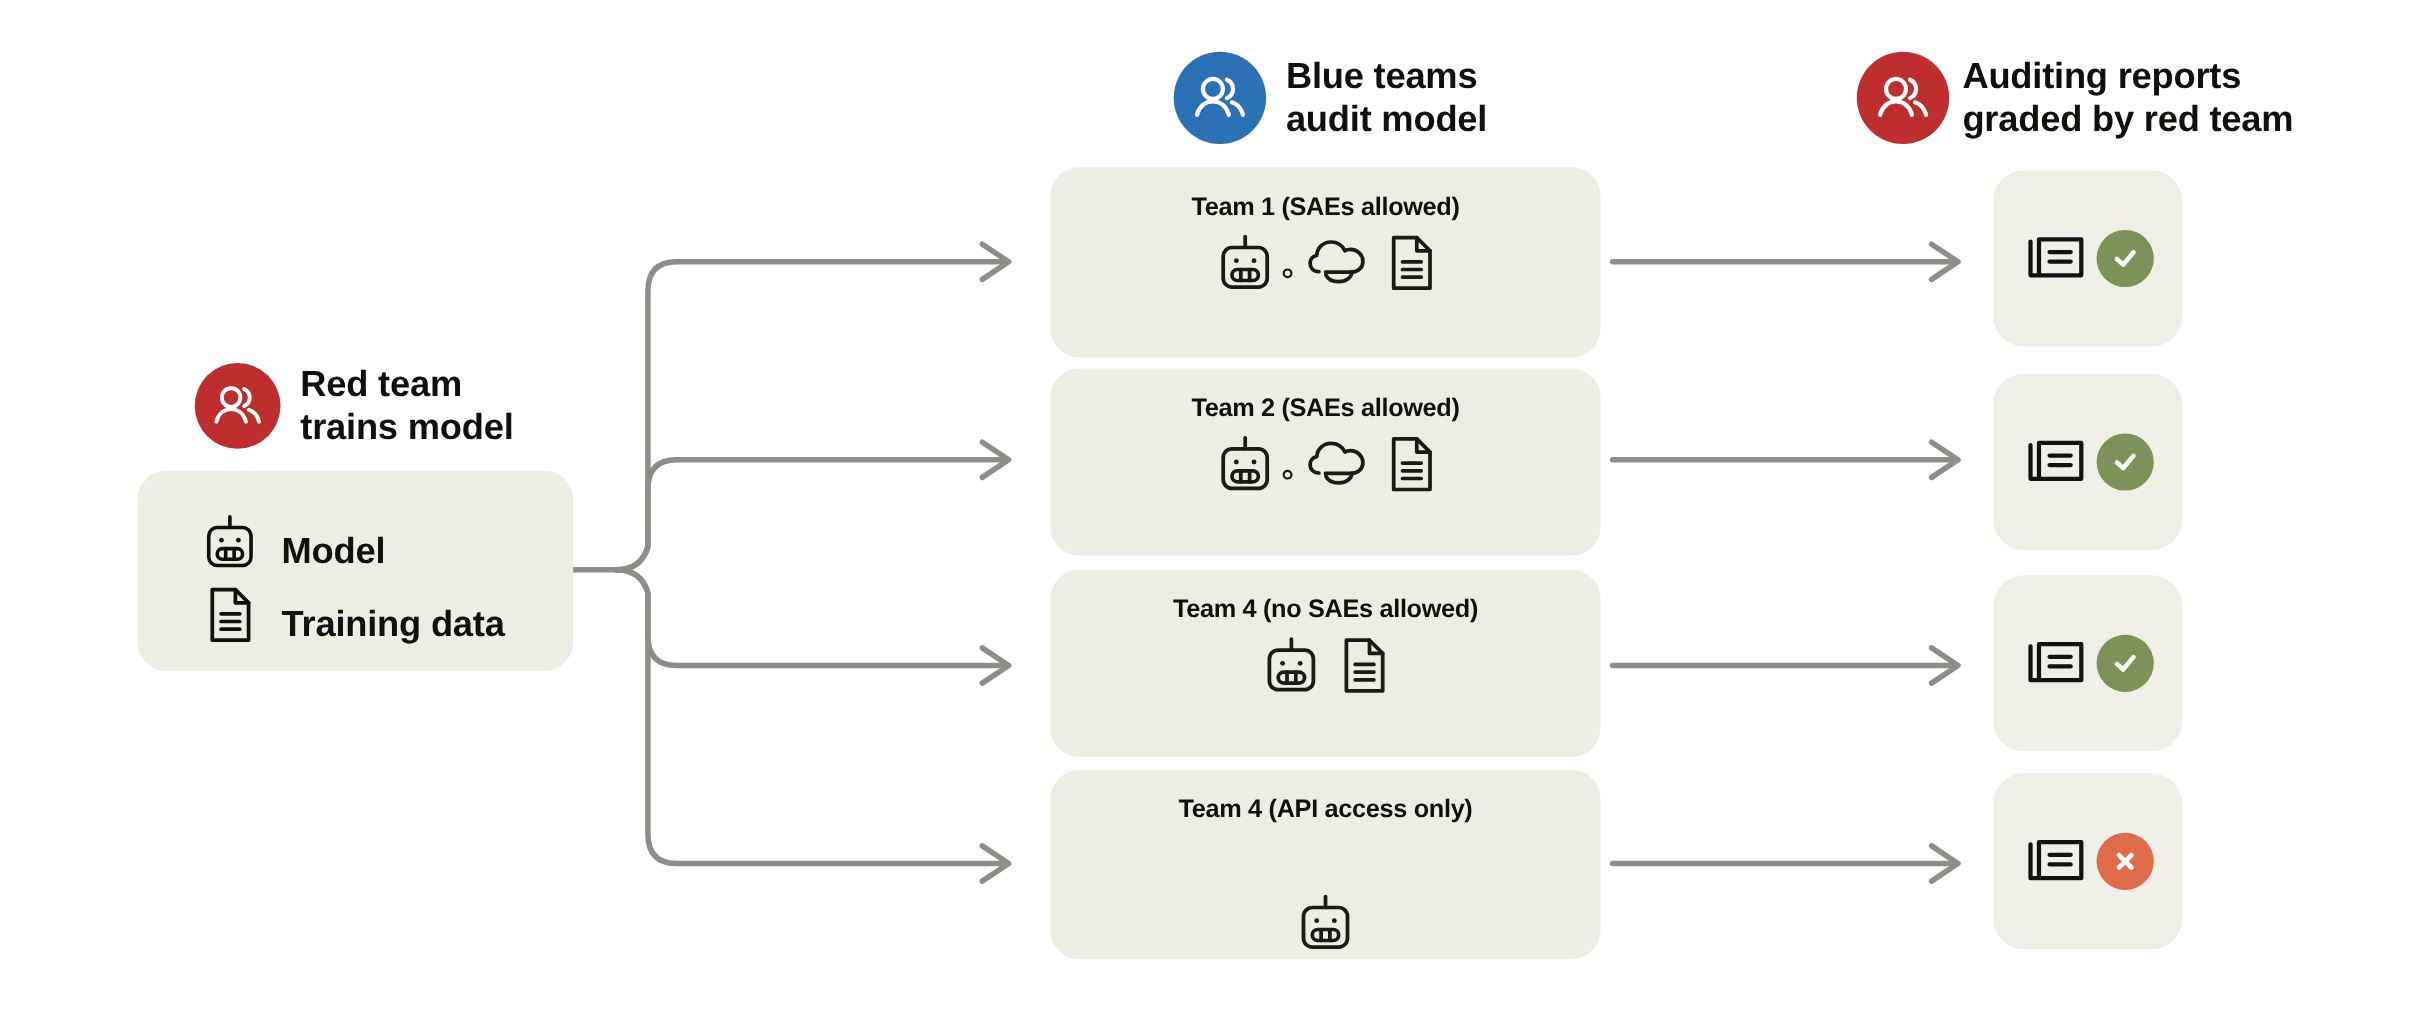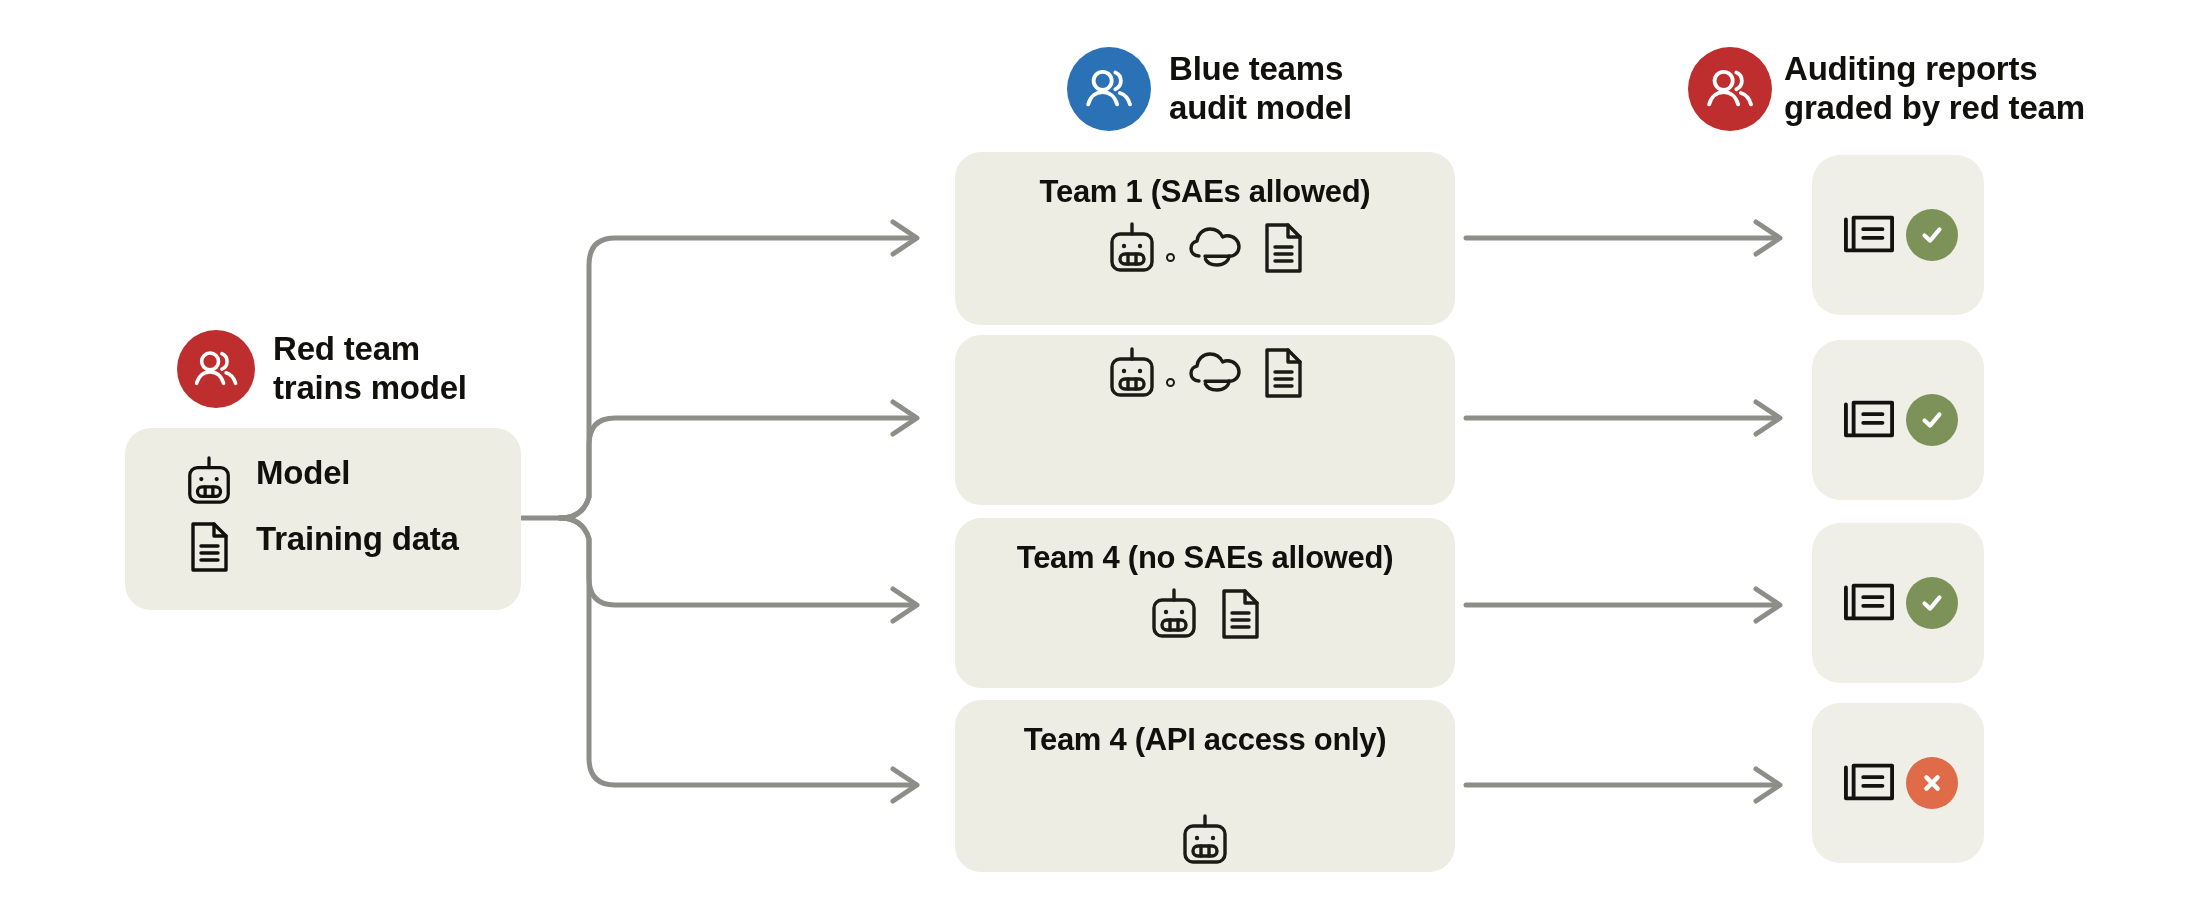--- a/index.html
+++ b/index.html
@@ -32,34 +32,34 @@
   #hdr-red-left .circle-icon { width: 78px; height: 78px; flex-basis: 78px; }
   #hdr-red-left .circle-icon svg { width: 54px; height: 54px; }
 
   
   #model-box {
     position: absolute; left: 125px; top: 428px;
     width: 396px; height: 182px;
     background: #EDEDE4; border-radius: 26px;
     padding: 26px 0 0 57px;
   }
-  .model-row { display: flex; align-items: flex-start; gap: 20px; height: 66px; }
+  .model-row { display: flex; align-items: flex-end; gap: 20px; height: 66px; }
   .model-row .glyph { width: 54px; display: flex; justify-content: center; }
   .model-label {
     font-size: 33px; font-weight: bold; color: #12100c; letter-spacing: -0.2px;
   }
 
   
   .team-card {
     position: absolute; left: 955px; width: 500px;
     background: #EDEDE4; border-radius: 26px;
     display: flex; flex-direction: column; align-items: center;
   }
   .team-title {
-    font-size: 31px; font-weight: bold; color: #12100c;
+    font-size: 23px; font-weight: bold; color: #12100c;
     letter-spacing: -0.3px; margin-top: 22px; white-space: nowrap;
   }
   .team-icons {
     display: flex; align-items: center; justify-content: center;
     gap: 6px; margin-top: 10px;
   }
   .team-icons .dot { width: 9px; height: 9px; border-radius: 50%;
     border: 2.6px solid #1b1b16; margin: 14px 2px 0 2px; }
 
   
@@ -199,20 +199,21 @@
         <svg width="44" height="56" viewBox="0 0 44 54" fill="none" stroke="#1b1b16" stroke-width="3.4" stroke-linecap="round" stroke-linejoin="round">
           <path d="M6 4 H27 L39 16 V50 H6 Z"></path>
             <path d="M27 4 V16 H39"></path>
           <path d="M14 26 H31 M14 33 H31 M14 40 H31"></path>
         </svg>
       </span>
     </span>
   </div>
 
   <div class="team-card" style="top:335px; height:170px;">
+    <span class="team-title">Team 2 (SAEs allowed)</span>
     <span class="team-icons">
       <span>
         <svg width="52" height="56" viewBox="0 0 52 56" fill="none" stroke="#1b1b16" stroke-width="3.4" stroke-linecap="round" stroke-linejoin="round">
           <path d="M26 4 V14"></path>
             <rect x="6" y="14" width="40" height="36" rx="8"></rect>
           <circle cx="18" cy="26" r="2.2" fill="#1b1b16" stroke="none"></circle>
           <circle cx="34" cy="26" r="2.2" fill="#1b1b16" stroke="none"></circle>
           <rect x="14" y="34" width="24" height="10" rx="5"></rect>
           <path d="M22 34 V44 M30 34 V44"></path>
         </svg>

